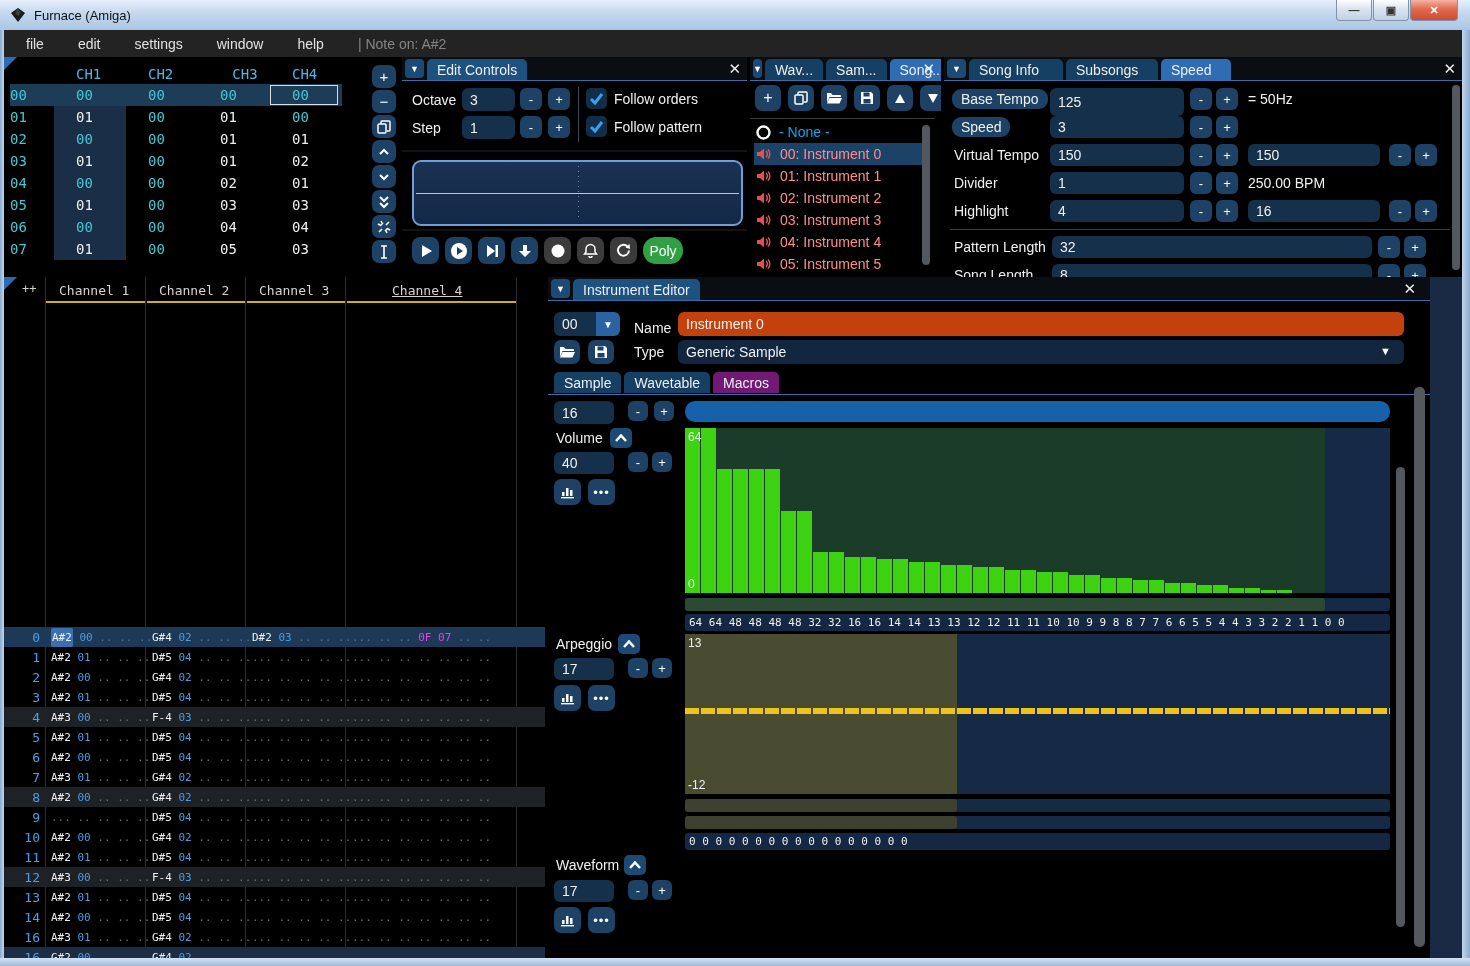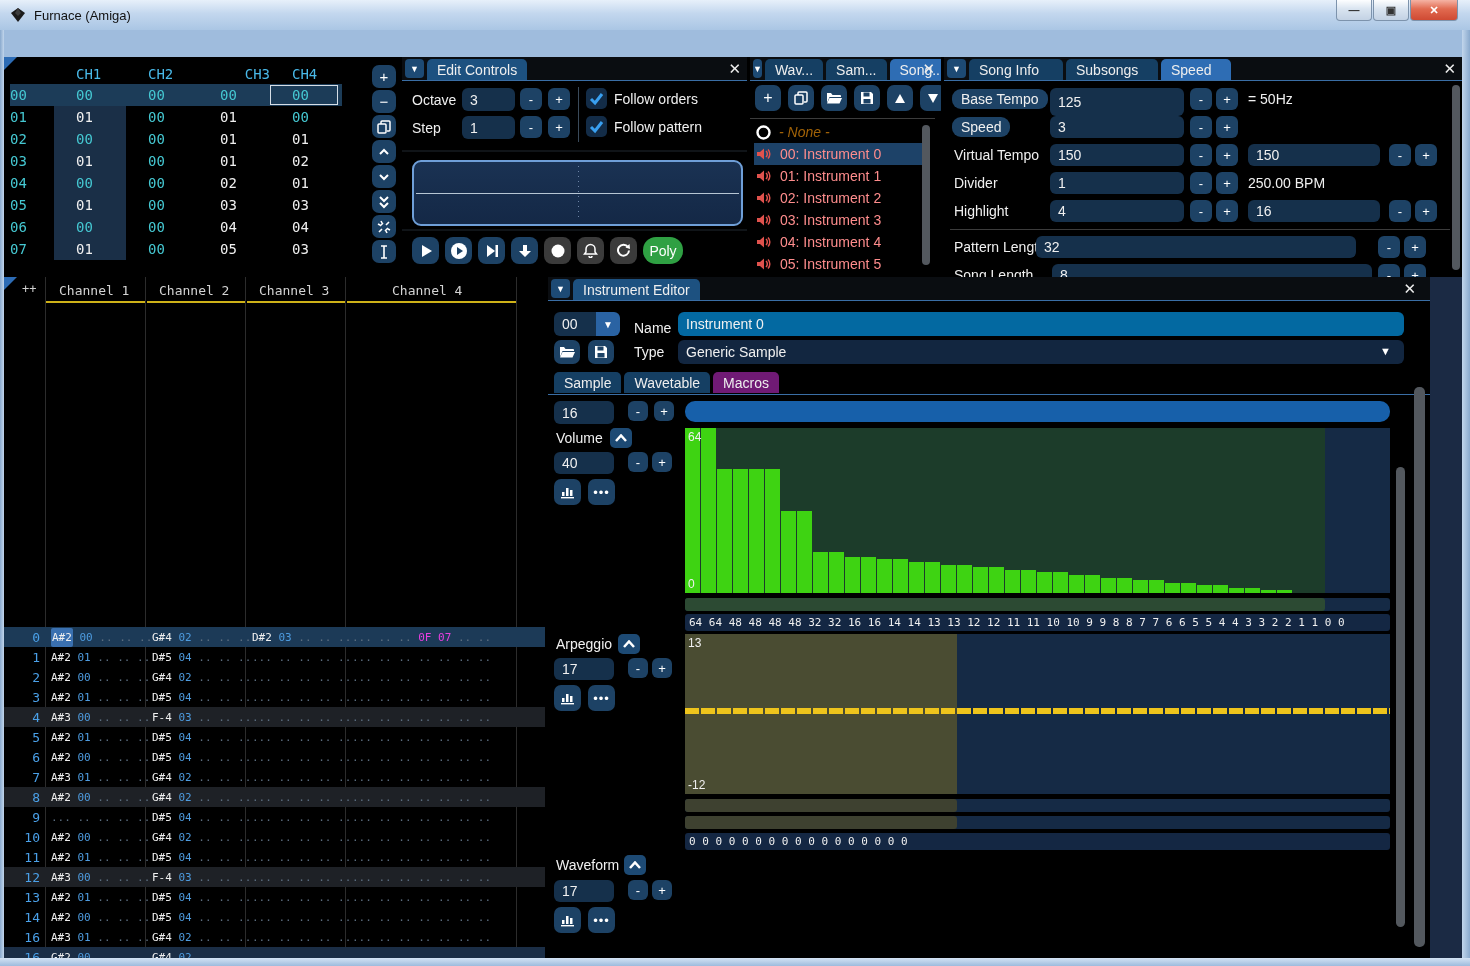--- a/index.html
+++ b/index.html
@@ -56,21 +56,21 @@
   .tbtn{width:27px;height:27px;border-radius:8px;background:#1d4265;color:#fff;display:flex;align-items:center;justify-content:center;}
   .tbtn.gray{background:#3b3b3b;}
   #poly-btn{width:40px;height:27px;border-radius:13px;background:#2fa043;color:#fff;font-size:14px;display:flex;align-items:center;justify-content:center;}
   
   #instr{left:750px;top:57px;width:191px;height:220px;background:#000;overflow:hidden;}
   #instr-tools{position:absolute;left:5px;top:28px;display:flex;gap:7px;}
   #instr-tools .sqbtn{width:26px;height:26px;flex:none;}
   #instr-sep{position:absolute;left:0px;top:61px;width:185px;height:1px;background:#3c3c3c;}
   #instr-list{position:absolute;left:4px;top:64px;width:168px;font-size:14px;}
   .irow{height:22px;display:flex;align-items:center;gap:8px;color:#ff8d8d;padding-left:2px;}
-  .irow.none{color:#a16207;font-style:italic;}
+  .irow.none{color:#0ea5e9;}
   .irow.sel{background:#1d4268;}
   
   #songinfo{left:944px;top:57px;width:518px;height:220px;background:#000;overflow:hidden;}
   .srow{position:absolute;height:24px;display:flex;align-items:center;}
   #songinfo .input{height:22px;}
   
   #pattern{left:4px;top:277px;width:541px;height:681px;background:#000;overflow:hidden;font-family:"DejaVu Sans Mono",monospace;}
   .chead{position:absolute;top:6px;color:#d3d3d3;font-size:13px;}
   .chline{position:absolute;top:24px;height:2px;background:#ceb118;}
   .vsep{position:absolute;top:0;bottom:0;width:1px;background:#2c2c2c;}
@@ -117,31 +117,39 @@
         </svg>
     </span>
     <span>Furnace (Amiga)</span>
     <div id="winbtns">
       <div class="winbtn">—</div>
       <div class="winbtn">▣</div>
       <div class="winbtn close">✕</div>
     </div>
   </div>
 
+  <div id="menubar" class="abs">
+    <span>file</span>
+    <span>edit</span>
+    <span>settings</span>
+    <span>window</span>
+    <span>help</span>
+    <span class="status">| Note on: A#2</span>
+  </div>
 
   <div id="content-bg" class="abs"></div>
 
   <div id="orders" class="abs">
     <div class="corner-tri"></div>
     <div id="orders-grid">
         <div class="orow head">
           <span class="oidx"></span>
           <span class="ocell" style="text-align: left; padding-left: 22px; width: 50px;">CH1</span>
           <span class="ocell" style="text-align: left; padding-left: 22px; width: 50px;">CH2</span>
-          <span class="ocell" style="text-align: right; padding-left: 22px; width: 50px;">CH3</span>
+          <span class="ocell" style="text-align: center; padding-left: 22px; width: 50px;">CH3</span>
           <span class="ocell" style="text-align: left; padding-left: 22px; width: 50px;">CH4</span>
         </div>
         <div class="orow sel">
           <span class="oidx">00</span>
           <span class="ocell c"><span style="padding-left: 22px;">00</span></span>
           <span class="ocell c"><span style="padding-left: 22px;">00</span></span>
           <span class="ocell c"><span style="padding-left: 22px;">00</span></span>
           <span class="ocell c selcell">
             <span style="padding-left: 18px;">00</span>
           </span>
@@ -464,21 +472,21 @@
     <div class="abs input" style="left:106px;top:143px;width:134px;height:22px;">4</div>
     <div class="abs pm" style="left:246px;top:143px;">-</div>
     <div class="abs pm" style="left:272px;top:143px;">+</div>
     <div class="abs input" style="left:304px;top:143px;width:132px;height:22px;">16</div>
     <div class="abs pm" style="left:445px;top:143px;">-</div>
     <div class="abs pm" style="left:471px;top:143px;">+</div>
 
     <div class="abs" style="left:6px;top:172px;width:500px;height:1px;background:#3c3c3c;"></div>
 
     <div class="abs label" style="left:10px;top:182px;">Pattern Length</div>
-    <div class="abs input" style="left:92px;top:179px;width:320px;height:22px;">32</div>
+    <div class="abs input" style="left:108px;top:179px;width:320px;height:22px;">32</div>
     <div class="abs pm" style="left:434px;top:179px;">-</div>
     <div class="abs pm" style="left:460px;top:179px;">+</div>
 
     <div class="abs label" style="left:10px;top:210px;">Song Length</div>
     <div class="abs input" style="left:108px;top:207px;width:320px;height:22px;">8</div>
     <div class="abs pm" style="left:434px;top:207px;">-</div>
     <div class="abs pm" style="left:460px;top:207px;">+</div>
 
     <div class="vscroll" style="left:508px;top:28px;width:8px;height:185px;"></div>
   </div>
@@ -487,21 +495,21 @@
     <div class="corner-tri"></div>
     <div class="abs" style="left:18px;top:5px;color:#d0d0d0;font-size:12px;">++</div>
     <div class="vsep" style="left:41px;"></div>
     <div class="vsep" style="left:141px;"></div>
     <div class="vsep" style="left:241px;"></div>
     <div class="vsep" style="left:341px;"></div>
     <div class="vsep" style="left:512px;"></div>
     <div class="chead" style="left:55px;">Channel 1</div>
     <div class="chead" style="left:155px;">Channel 2</div>
     <div class="chead" style="left:255px;">Channel 3</div>
-    <div class="chead" style="left:388px;">Channel 4</div>
+    <div class="chead" style="left:388px;text-decoration:underline;">Channel 4</div>
     <div class="chline" style="left:42px;width:99px;"></div>
     <div class="chline" style="left:143px;width:98px;"></div>
     <div class="chline" style="left:243px;width:98px;"></div>
     <div class="chline" style="left:343px;width:169px;"></div>
     <div id="pattern-rows">
         <div class="prow sel">
           <span class="pidx">0</span>
           <span class="pcell pc0"><span class="n cur">A#2</span><span> </span><span class="i">00</span><span class="d"> .. .. ..</span></span>
           <span class="pcell pc1"><span class="n">G#4</span><span> </span><span class="i">02</span><span class="d"> .. .. ..</span></span>
           <span class="pcell pc2"><span class="n">D#2</span><span> </span><span class="i">03</span><span class="d"> .. .. ..</span></span>
@@ -625,21 +633,21 @@
   <div id="inseditor" class="abs">
     <div class="tabbar">
       <div class="collapser">▼</div>
       <div class="tab single">Instrument Editor</div>
     </div>
     <div class="xclose" style="right:14px;">✕</div>
 
     <div class="abs input" style="left:6px;top:35px;width:42px;height:24px;border-radius:6px 0 0 6px;">00</div>
     <div class="abs" style="left:48px;top:35px;width:24px;height:24px;background:#2a63a3;border-radius:0 6px 6px 0;color:#fff;font-size:10px;display:flex;align-items:center;justify-content:center;">▼</div>
     <div class="abs label" style="left:86px;top:43px;">Name</div>
-    <div class="abs input" style="left:130px;top:35px;width:726px;height:24px;background:#0369a1;">Instrument 0</div>
+    <div class="abs input" style="left:130px;top:35px;width:726px;height:24px;background:#c2410c;">Instrument 0</div>
 
     <div class="abs sqbtn" style="left:6px;top:63px;width:26px;height:24px;">
       <svg width="16" height="14" viewBox="0 0 16 14">
           <path d="M1 2 h4 l1.5 2 H14 a1 1 0 0 1 1 1 v1 H3.5 L1 12 Z" fill="#fff"></path>
           <path d="M3.5 7 H16 L13.5 12.5 H1Z" fill="#fff"></path>
         </svg>
     </div>
     <div class="abs sqbtn" style="left:40px;top:63px;width:26px;height:24px;">
       <svg width="14" height="14" viewBox="0 0 14 14">
           <path d="M1 1 h10 l2 2 v10 H1Z" fill="#fff"></path>

